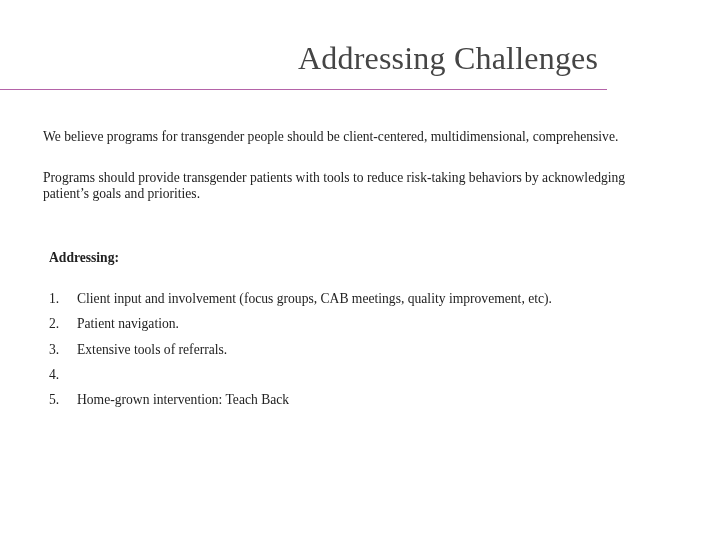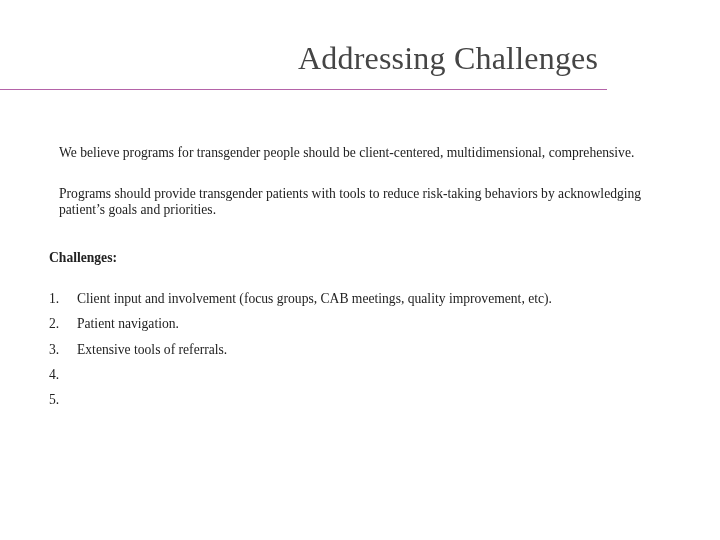--- a/index.html
+++ b/index.html
@@ -34,21 +34,21 @@
       background: #b463a8;
     }
     .para {
       position: absolute;
       left: 43px;
       width: 590px;
       font-family: "Liberation Serif", "DejaVu Serif", serif;
       font-size: 13.6px;
       line-height: 16px;
       color: #222222;
-      margin: 16px;
+      margin: 0;
     }
     .para-1 { top: 129px; }
     .para-2 { top: 170px; }
     .strategies-heading {
       position: absolute;
       left: 49px;
       top: 250px;
       font-family: "Liberation Serif", "DejaVu Serif", serif;
       font-weight: bold;
       font-size: 13.6px;
@@ -80,35 +80,36 @@
 </head>
 <body>
 
 <div class="slide">
   <div class="slide-title">Addressing Challenges</div>
   <div class="title-rule"></div>
 
   <p class="para para-1">We believe programs for transgender people should be client-centered, multidimensional, comprehensive.</p>
   <p class="para para-2">Programs should provide transgender patients with tools to reduce risk-taking behaviors by acknowledging patient’s goals and priorities.</p>
 
-  <div class="strategies-heading">Challenges:</div>
+  <div class="strategies-heading">Addressing:</div>
 
   <ul class="strategy-list">
     <li class="strategy-item">
       <span class="strategy-num">1.</span>
       <span class="strategy-text">Client input and involvement (focus groups, CAB meetings, quality improvement, etc).</span>
     </li>
     <li class="strategy-item">
       <span class="strategy-num">2.</span>
       <span class="strategy-text">Patient navigation.</span>
     </li>
     <li class="strategy-item">
       <span class="strategy-num">3.</span>
       <span class="strategy-text">Extensive tools of referrals.</span>
     </li>
     <li class="strategy-item">
       <span class="strategy-num">4.</span>
     </li>
     <li class="strategy-item">
       <span class="strategy-num">5.</span>
+      <span class="strategy-text">Home-grown intervention: Teach Back</span>
     </li>
   </ul>
 </div>
 
 </body></html>

